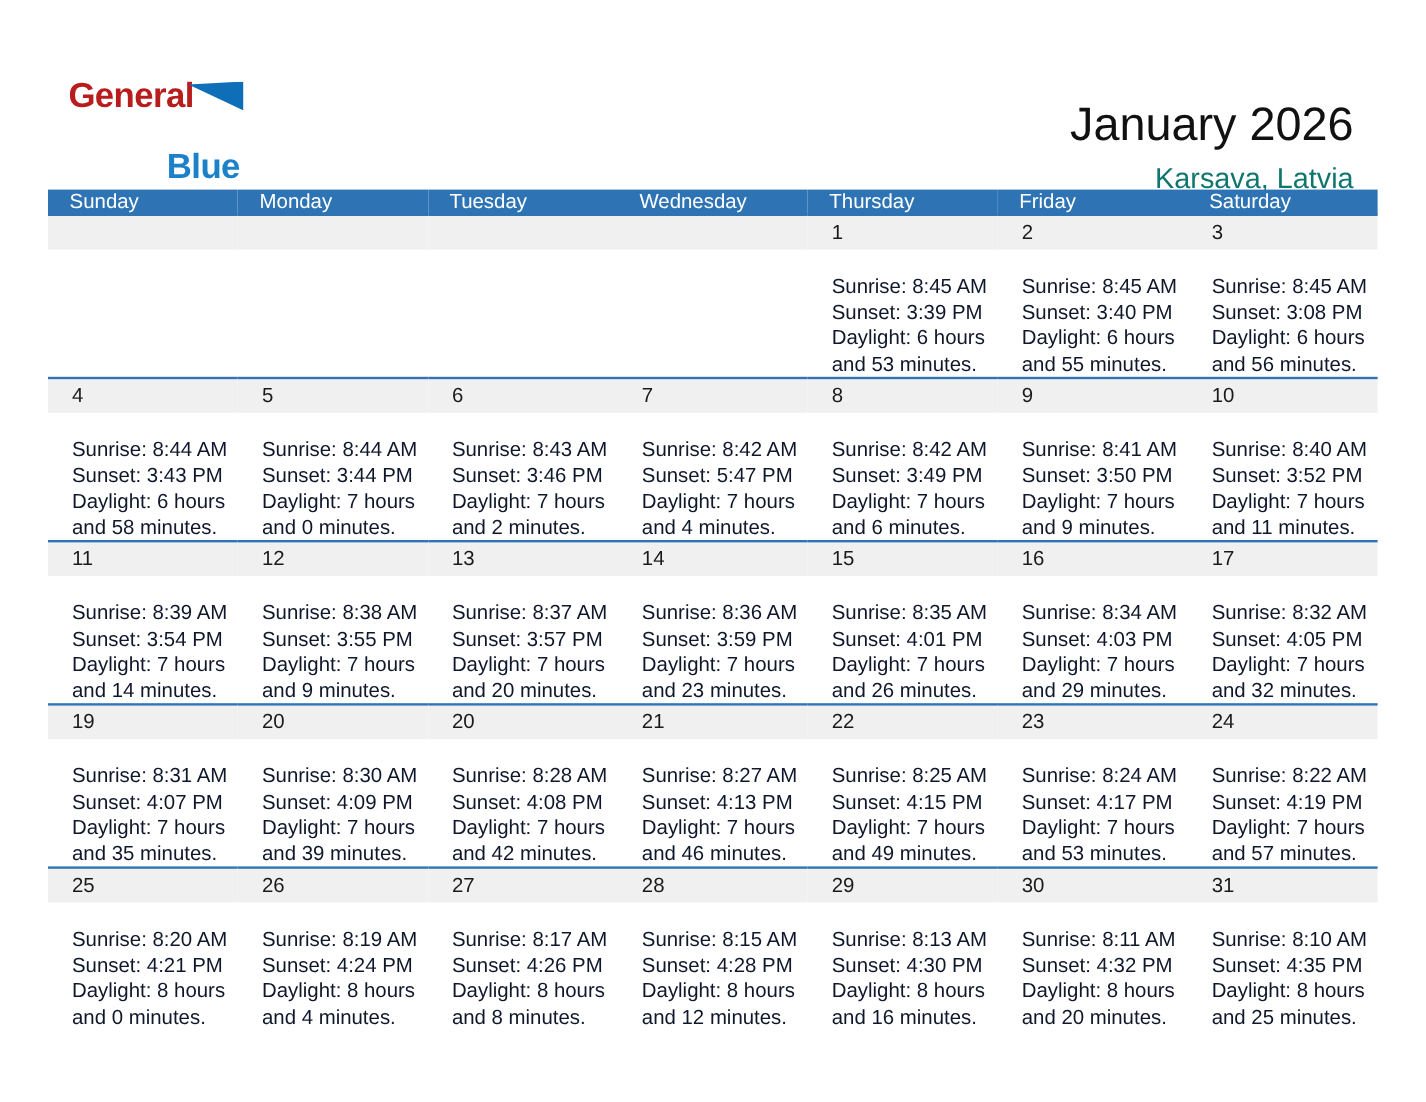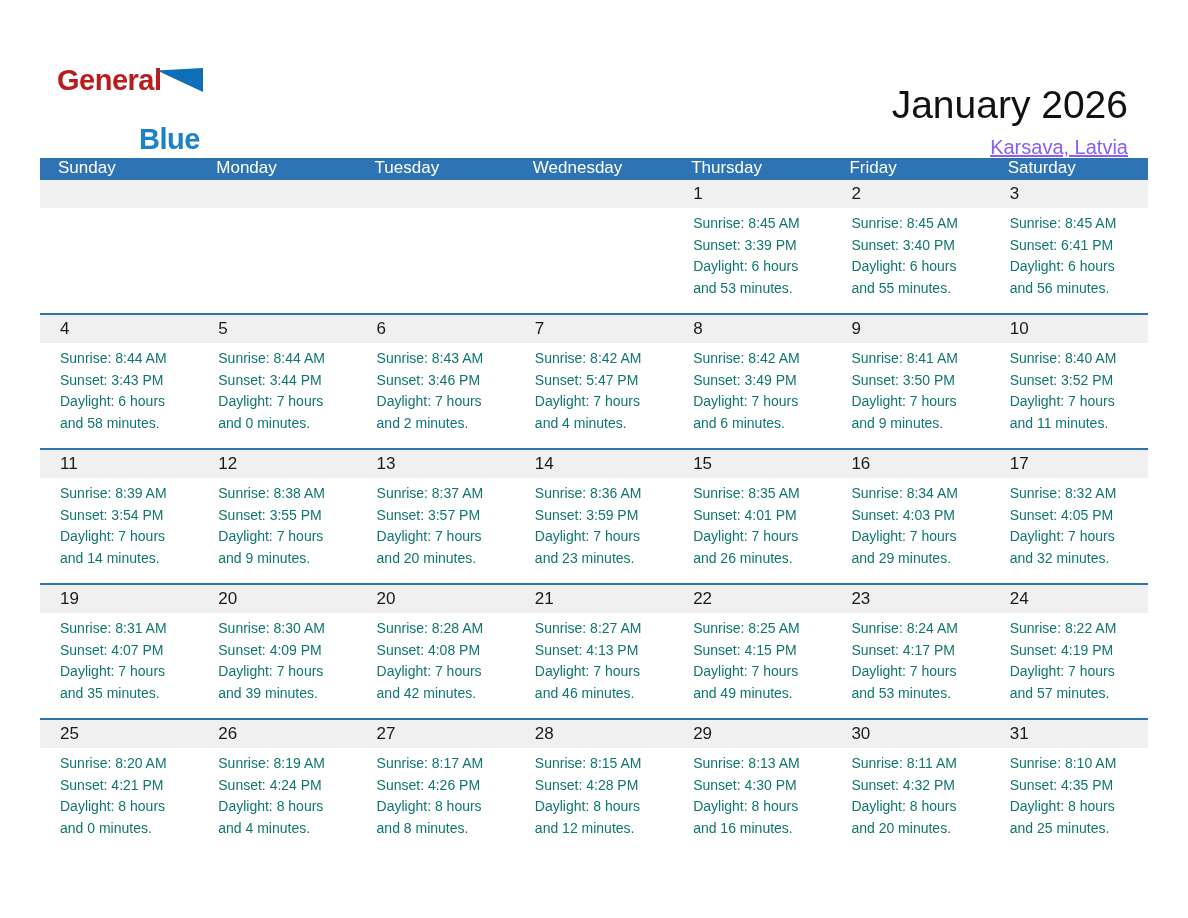--- a/index.html
+++ b/index.html
@@ -25,42 +25,42 @@
     clip-path:polygon(0 10%, 100% 0, 100% 100%);
   }
   .logo-blue {
     position:absolute; left:82px; top:30px;
     font-size:29px; font-weight:700; color:#1b82c9; letter-spacing:-0.5px;margin-top:31px;
   }
 
   
   .title-block { position:absolute; right:60px; top:55px; text-align:right;margin-top:28px; }
   .page-title { font-size:39px; font-weight:400; color:#111111; }
-  .page-subtitle { font-size:20px; font-weight:400; color:#8b5cf6; margin-top:9px;text-decoration:underline; }
+  .page-subtitle { font-size:24px; font-weight:400; color:#0f766e; margin-top:9px; }
 
   
   table.calendar {
     position:absolute; left:40px; top:158px; width:1108px;
     border-collapse:collapse; table-layout:fixed;
   }
   thead th {
     background:#2e74b5; color:#ffffff;
     font-weight:400; font-size:17px; text-align:left;
     height:18px; padding:0 0 0 18px;
   }
   tbody tr { border-top:2px solid #2e74b5; height:135px; }
   tbody td { padding:0; vertical-align:top; }
   .band {
     background:#f0f0f0; height:28px; line-height:28px;
     padding-left:20px; font-size:17px; color:#1a1a1a;
     white-space:nowrap;
   }
   .cell-body {
-    padding:5px 6px 0 20px;
-    font-size:14px; line-height:21.5px; color:#0f766e;
+    padding:20px 6px 0 20px;
+    font-size:17px; line-height:21.5px; color:#0f172a;
     white-space:nowrap;
   }
 </style>
 </head>
 <body>
 
 <div class="page">
 
   <div class="logo">
     <span class="logo-general">General</span>
@@ -118,21 +118,21 @@
               <div>Sunrise: 8:45 AM</div>
               <div>Sunset: 3:40 PM</div>
               <div>Daylight: 6 hours</div>
               <div>and 55 minutes.</div>
             </div>
           </td>
           <td>
             <div class="band"><span>3</span></div>
             <div class="cell-body">
               <div>Sunrise: 8:45 AM</div>
-              <div>Sunset: 6:41 PM</div>
+              <div>Sunset: 3:08 PM</div>
               <div>Daylight: 6 hours</div>
               <div>and 56 minutes.</div>
             </div>
           </td>
         </tr>
         <tr>
           <td>
             <div class="band"><span>4</span></div>
             <div class="cell-body">
               <div>Sunrise: 8:44 AM</div>

